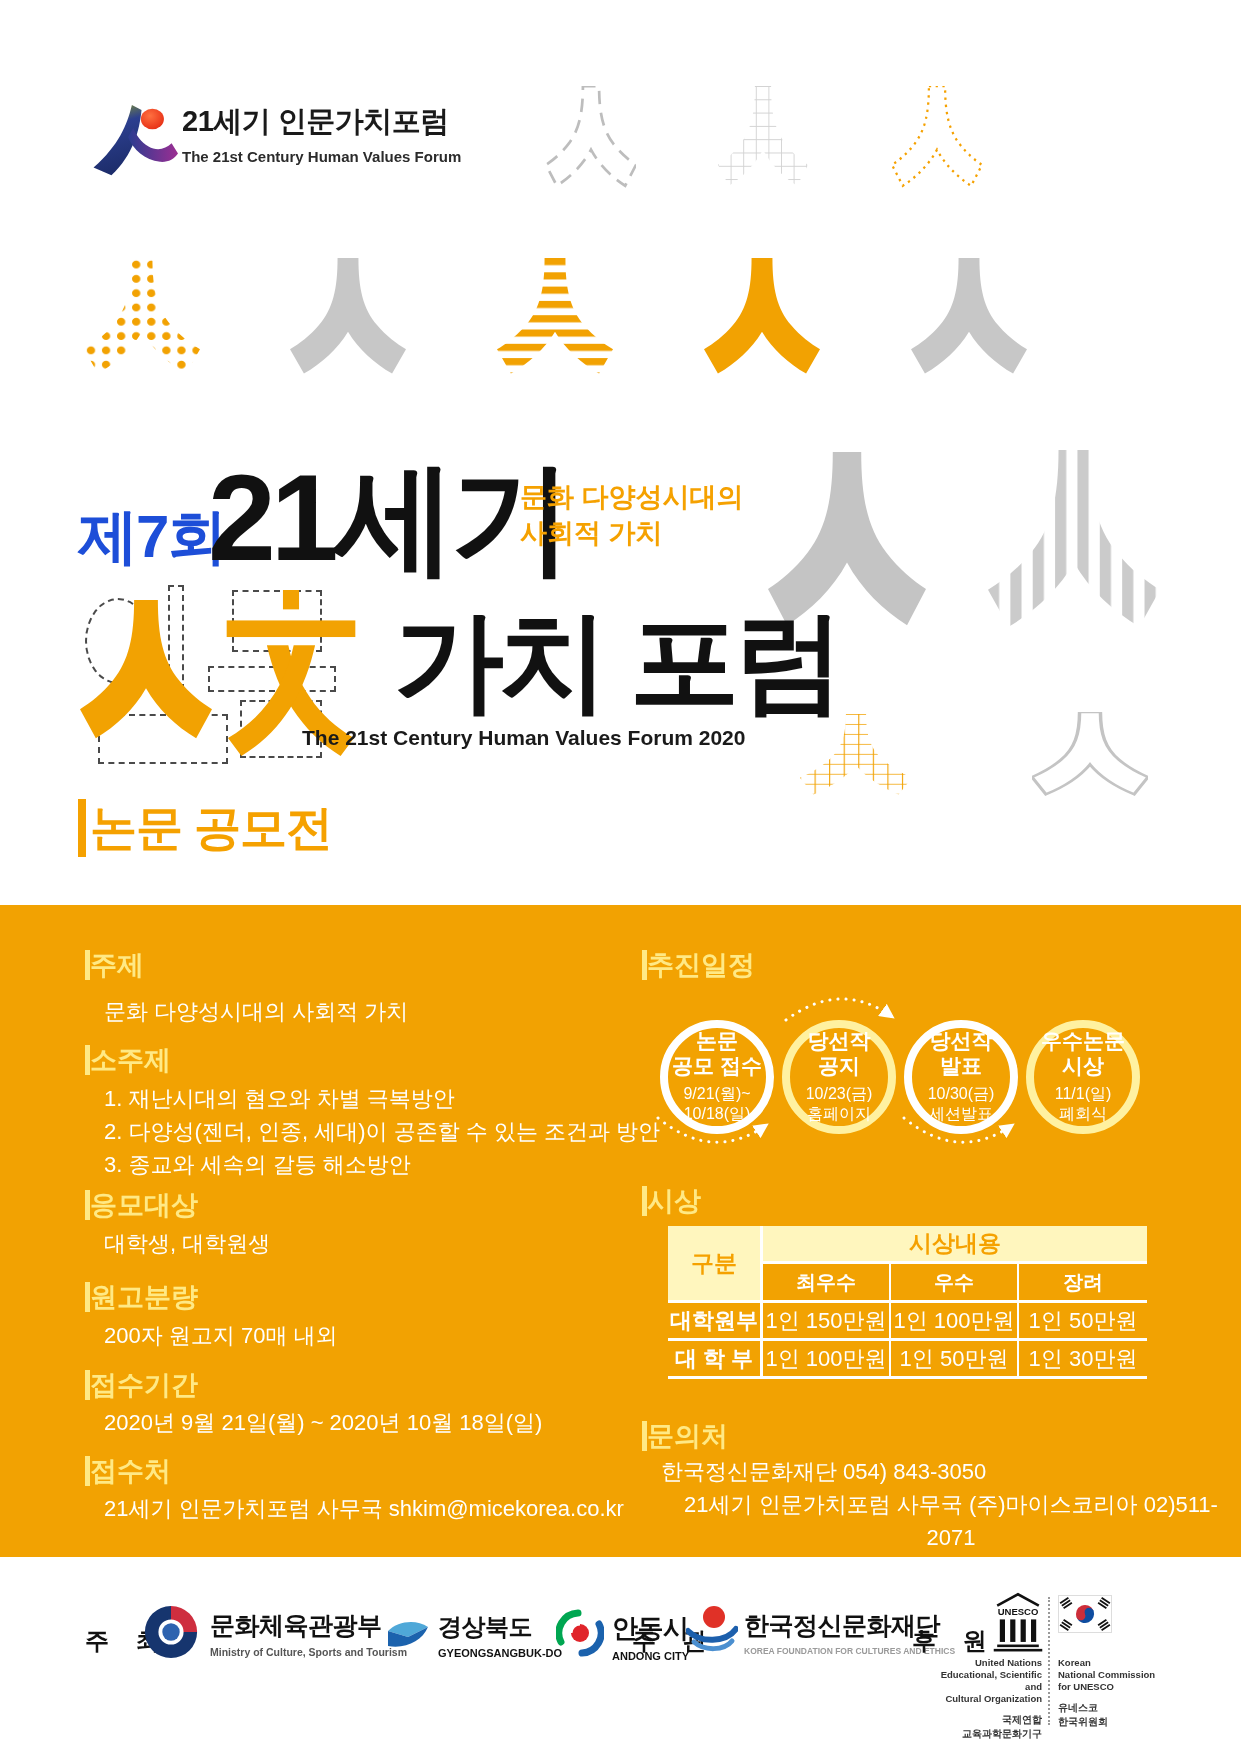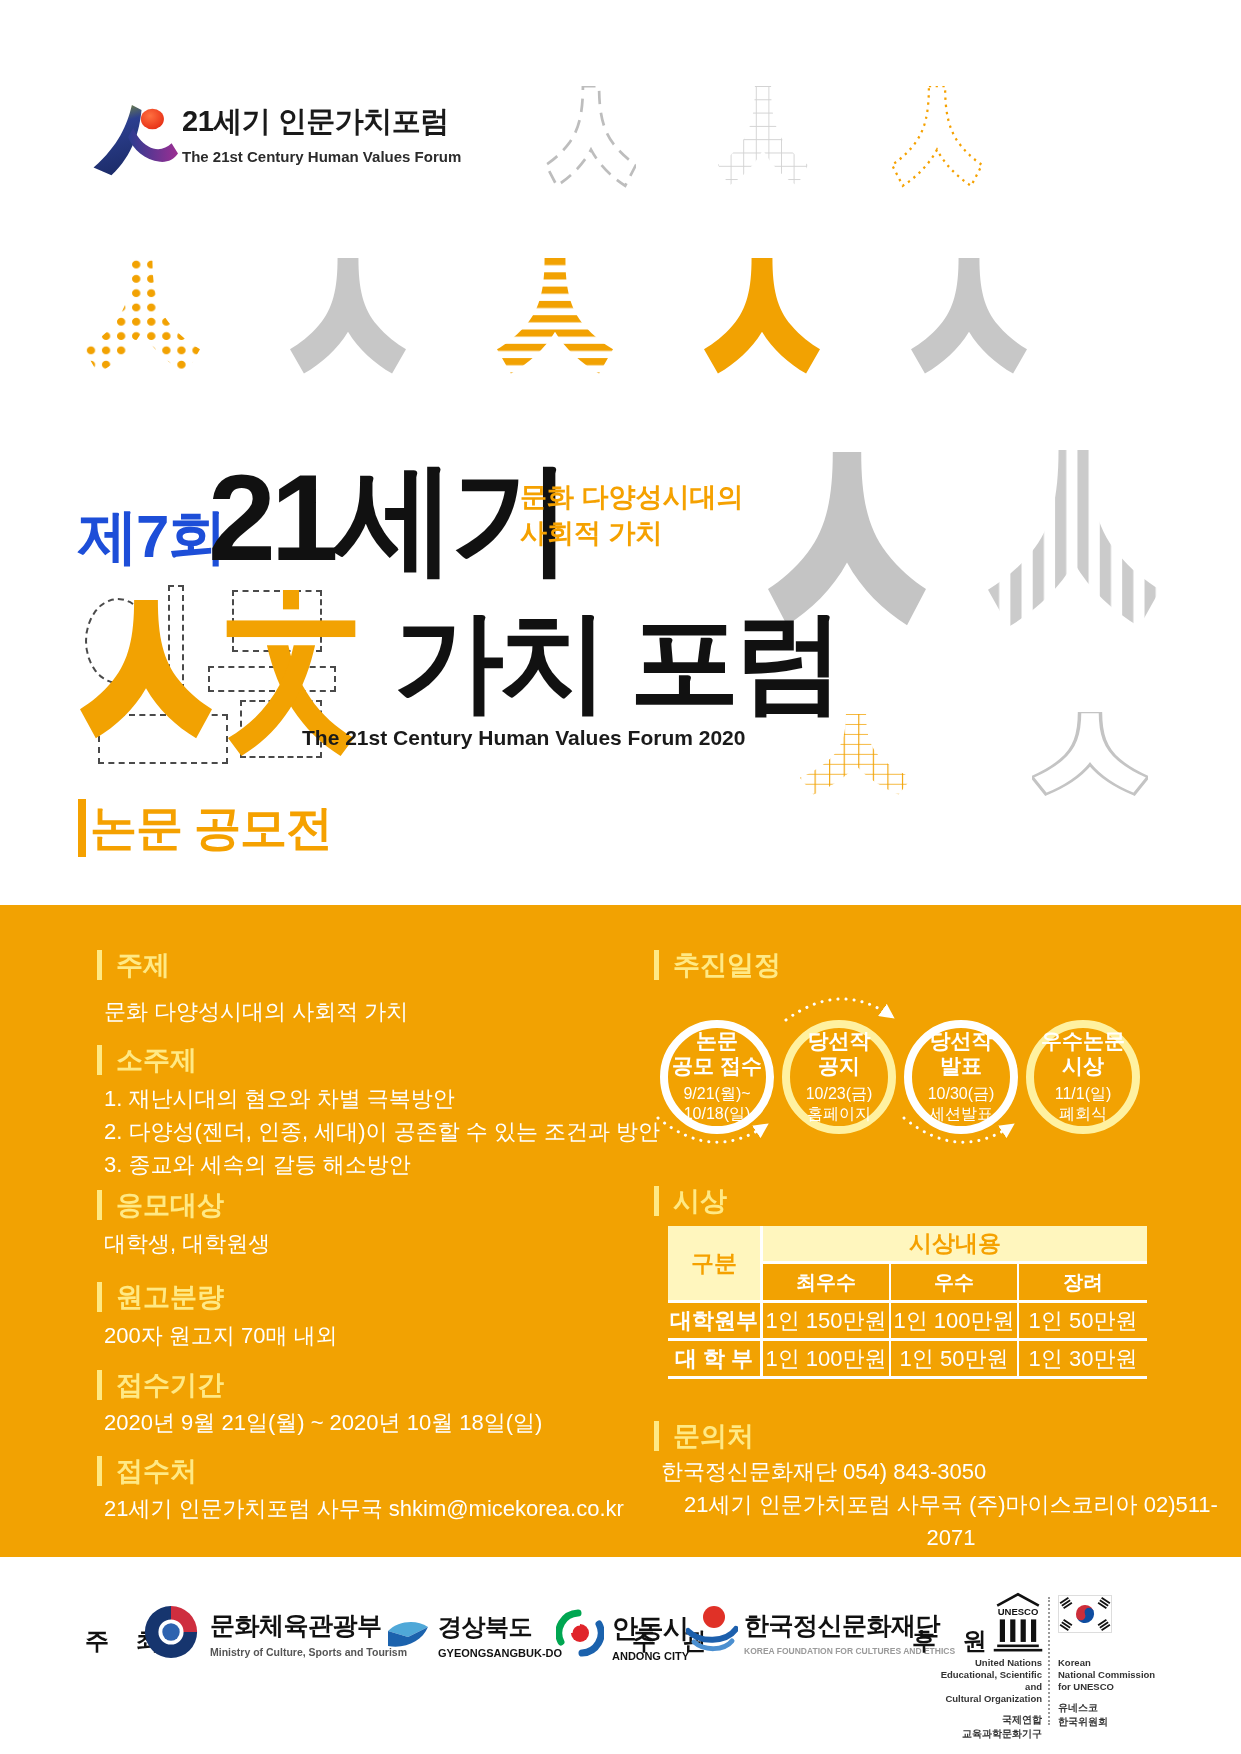--- a/index.html
+++ b/index.html
@@ -24,21 +24,21 @@
   .t-line2 { position:absolute; left:366px; top:588px; font-size:110px; font-weight:900; color:#111; letter-spacing:-5px;margin-left:28px; }
   .t-tagline { position:absolute; left:302px; top:726px; font-size:21px; font-weight:700; color:#1a1a1a; }
   .dash { position:absolute; border:2px dashed #4a4a4a; }
   .sr { position:absolute; width:1px; height:1px; overflow:hidden; clip:rect(0 0 0 0); white-space:nowrap; }
 
   .event-label { position:absolute; left:78px; top:799px; color:#F5A100; font-size:47px; font-weight:900; letter-spacing:-1px; border-left:8px solid #F5A100; padding-left:4px; line-height:58px; }
 
   
   .panel { position:absolute; left:0; top:905px; width:1241px; height:652px; background:#F2A202; }
 
-  .sec-h { position:absolute; color:#FFE985; font-weight:800; font-size:27px; border-left:5px solid #FFE985; padding-left:14px; line-height:30px;margin-left:12px; }
+  .sec-h { position:absolute; color:#FFE985; font-weight:800; font-size:27px; border-left:5px solid #FFE985; line-height:30px; }
   .sec-b { position:absolute; color:#ffffff; font-size:22px; font-weight:500; line-height:33px; }
   .b { font-weight:400;text-align:center; }
 
   
   .step { position:absolute; top:1020px; width:114px; height:114px; border-radius:50%; border:8px solid #ffffff; display:flex; flex-direction:column; align-items:center; justify-content:flex-start; text-align:center; color:#fff; }
   .step.ring-y { border-color:#FFF1A0; }
   .step-t { font-size:21px; font-weight:800; line-height:25px; }
   .step-d { font-size:16px; font-weight:500; line-height:20px; margin-top:6px; }
   .arcs { position:absolute; left:650px; top:990px; }
 

